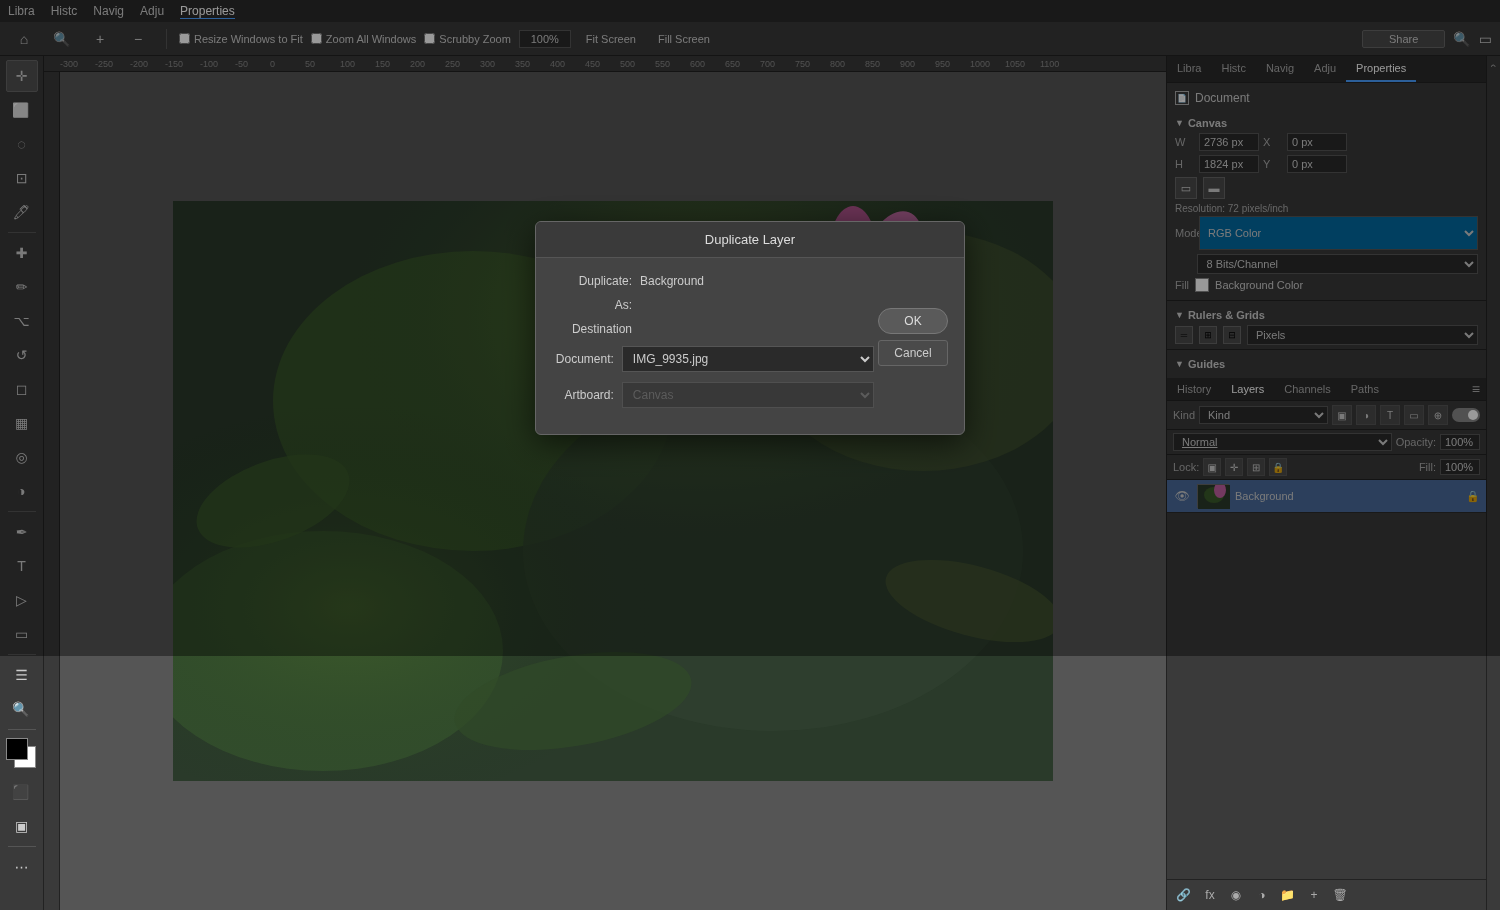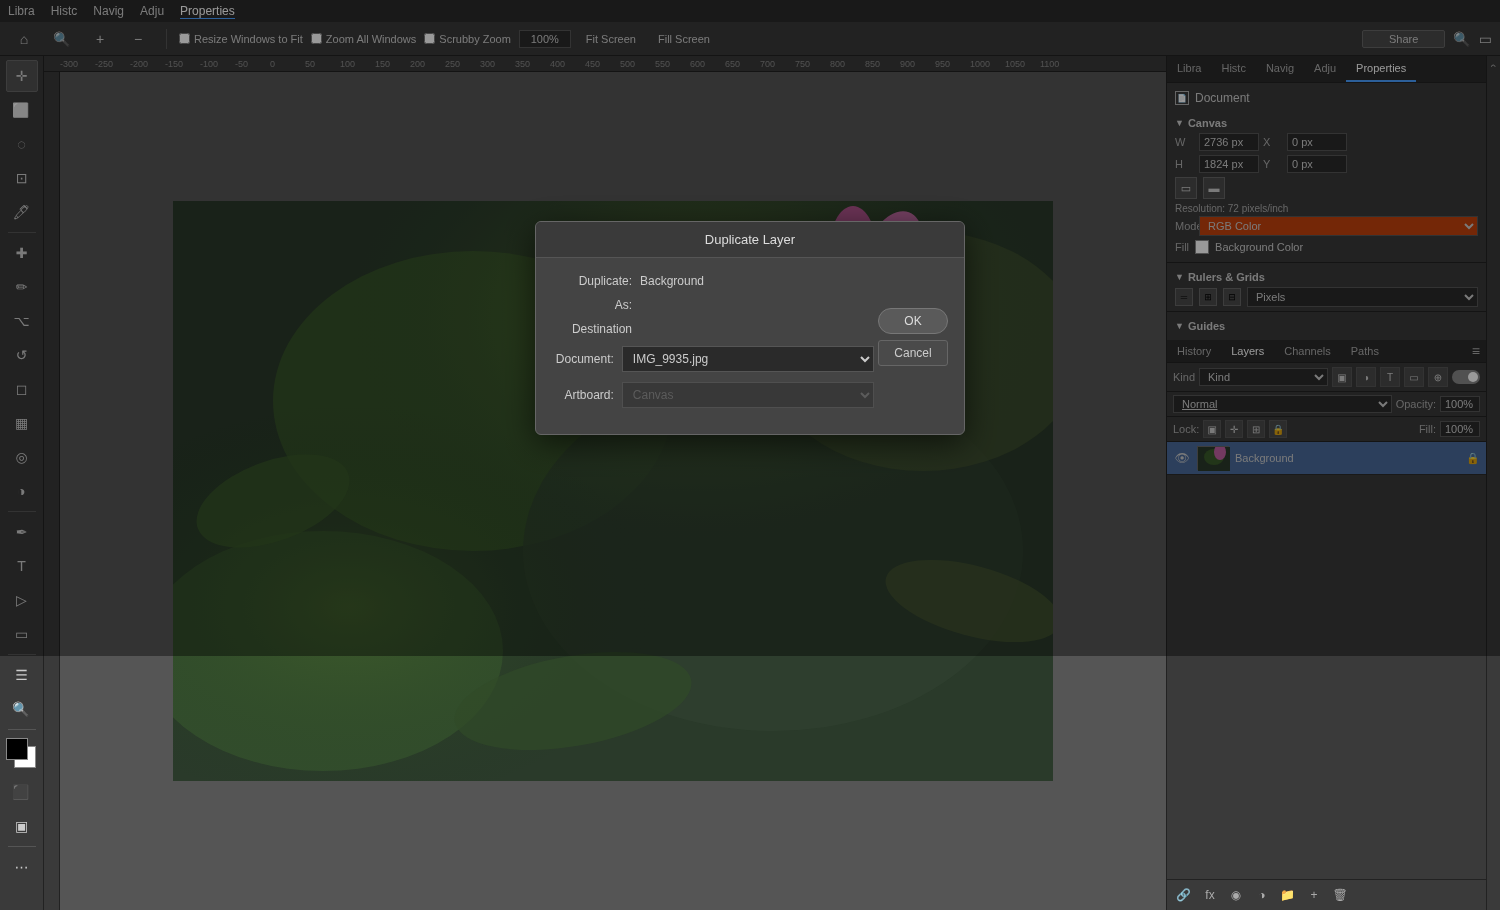--- a/index.html
+++ b/index.html
@@ -297,25 +297,25 @@
     .prop-input {
       background: #2a2a2a;
       border: 1px solid #555;
       color: #ccc;
       font-size: 11px;
       padding: 2px 4px;
       width: 60px;
     }
 
     .mode-select {
-      background: #c2410c;
+      background: #0369a1;
       border: 1px solid #555;
       color: #ccc;
       font-size: 11px;
-      padding: 2px 4px;
+      padding: 9px 4px;
       width: 100%;
     }
 
     .bits-select {
       background: #2a2a2a;
       border: 1px solid #555;
       color: #ccc;
       font-size: 11px;
       padding: 2px 4px;
       width: 100%;
@@ -916,20 +916,28 @@
       </div>
 
       <div class="prop-row">
         <span class="prop-label">Mode</span>
         <select class="mode-select">
           <option>RGB Color</option>
           <option>CMYK Color</option>
           <option>Grayscale</option>
         </select>
       </div>
+      <div class="prop-row">
+        <span class="prop-label"></span>
+        <select class="bits-select">
+          <option>8 Bits/Channel</option>
+          <option>16 Bits/Channel</option>
+          <option>32 Bits/Channel</option>
+        </select>
+      </div>
 
       <div class="fill-row">
         <span class="fill-label">Fill</span>
         <div class="fill-swatch"></div>
         <span class="fill-value">Background Color</span>
       </div>
     </div>
 
     <div class="rulers-section">
       <div class="section-header">

